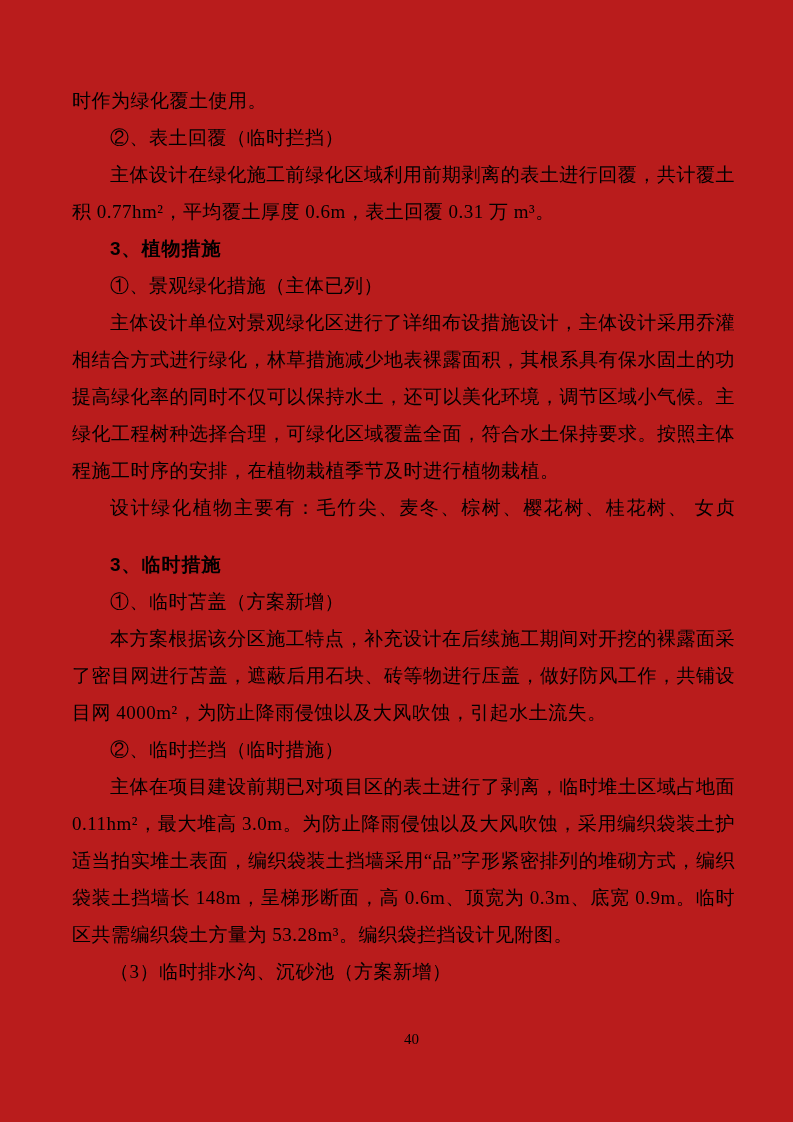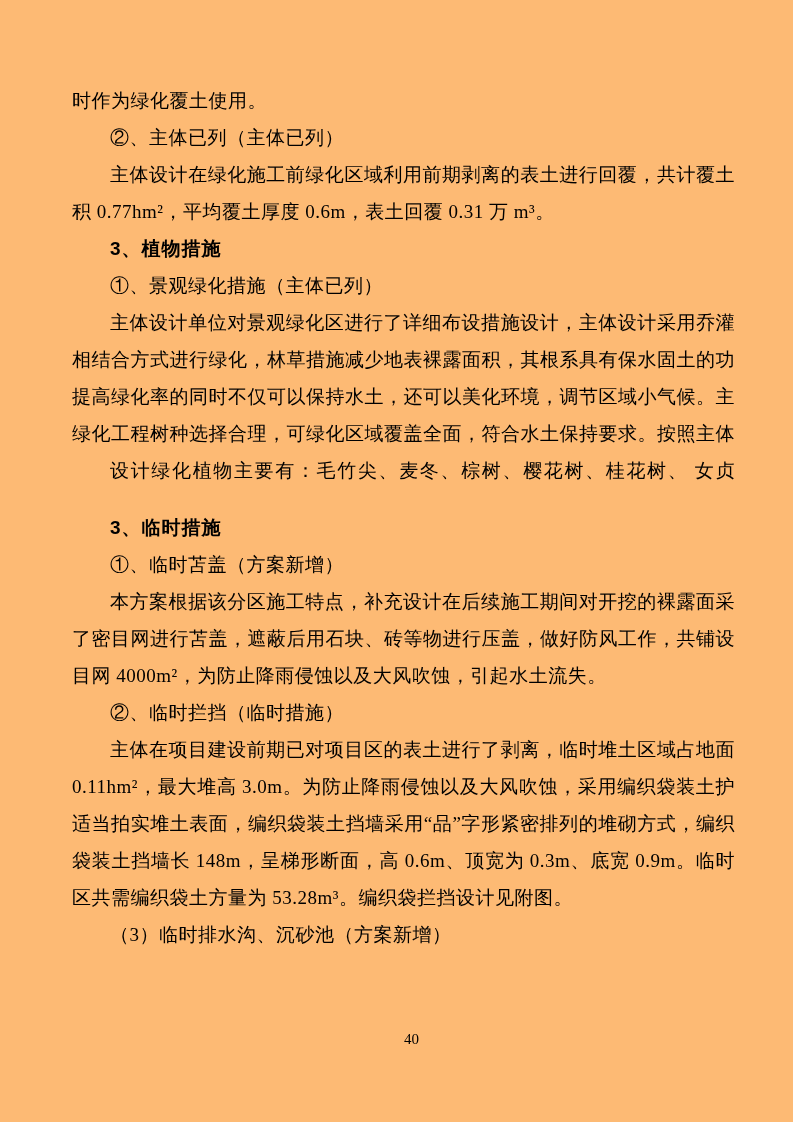--- a/index.html
+++ b/index.html
@@ -4,21 +4,21 @@
 <style>
   html, body {
     margin: 0;
     padding: 0;
     background: #ffffff;
   }
   .page {
     position: relative;
     width: 793px;
     height: 1122px;
-    background: #fdba74;
+    background: #b91c1c;
     color: #000000;
     font-family: "Liberation Serif", "DejaVu Serif", serif;
     overflow: hidden;
   }
   .content {
     position: absolute;
     top: 82px;
     left: 72px;
     width: 663px;
     font-size: 19px;
@@ -57,29 +57,30 @@
     color: #000000;
     padding-left: 15px;
   }
 </style>
 </head>
 <body>
 
 <div class="page">
   <div class="content">
       <div class="line body">时作为绿化覆土使用。</div>
-      <div class="line indent">②、主体已列（主体已列）</div>
+      <div class="line indent">②、表土回覆（临时拦挡）</div>
       <div class="line indent stretch">主体设计在绿化施工前绿化区域利用前期剥离的表土进行回覆，共计覆土面</div>
       <div class="line body">积 0.77hm²，平均覆土厚度 0.6m，表土回覆 0.31 万 m³。</div>
       <div class="line heading">3、植物措施</div>
       <div class="line indent">①、景观绿化措施（主体已列）</div>
       <div class="line indent stretch">主体设计单位对景观绿化区进行了详细布设措施设计，主体设计采用乔灌草</div>
       <div class="line body stretch">相结合方式进行绿化，林草措施减少地表裸露面积，其根系具有保水固土的功能，</div>
       <div class="line body stretch">提高绿化率的同时不仅可以保持水土，还可以美化环境，调节区域小气候。主体</div>
       <div class="line body stretch">绿化工程树种选择合理，可绿化区域覆盖全面，符合水土保持要求。按照主体工</div>
+      <div class="line body">程施工时序的安排，在植物栽植季节及时进行植物栽植。</div>
       <div class="line indent stretch">设计绿化植物主要有：毛竹尖、麦冬、棕树、樱花树、桂花树、 女贞球、</div>
       <div class="line spacer"></div>
       <div class="line heading">3、临时措施</div>
       <div class="line indent">①、临时苫盖（方案新增）</div>
       <div class="line indent stretch">本方案根据该分区施工特点，补充设计在后续施工期间对开挖的裸露面采取</div>
       <div class="line body stretch">了密目网进行苫盖，遮蔽后用石块、砖等物进行压盖，做好防风工作，共铺设密</div>
       <div class="line body">目网 4000m²，为防止降雨侵蚀以及大风吹蚀，引起水土流失。</div>
       <div class="line indent">②、临时拦挡（临时措施）</div>
       <div class="line indent stretch">主体在项目建设前期已对项目区的表土进行了剥离，临时堆土区域占地面积</div>
       <div class="line body stretch">0.11hm²，最大堆高 3.0m。为防止降雨侵蚀以及大风吹蚀，采用编织袋装土护脚、</div>

